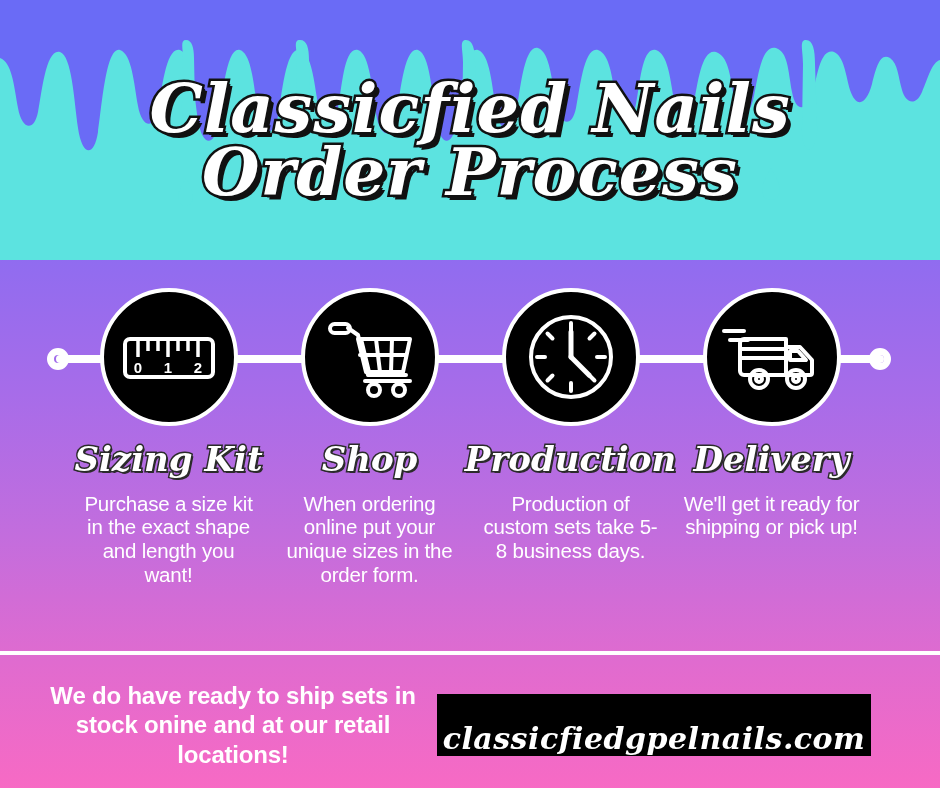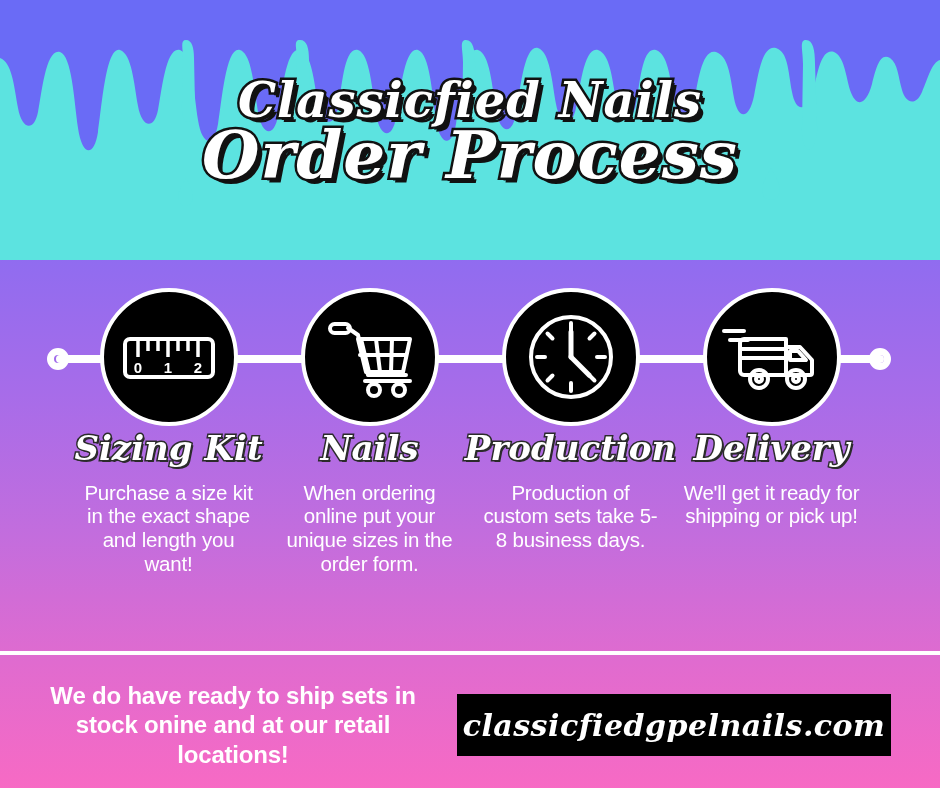--- a/index.html
+++ b/index.html
@@ -47,21 +47,21 @@
     font-style: italic;
     font-weight: bold;
     color: #ffffff;
     letter-spacing: 1px;
     -webkit-text-stroke: 5px #111111;
     paint-order: stroke fill;
     text-shadow:
        3px 3px 0 #111111,
        5px 5px 0 #111111;
   }
-  .title-line.l1 { font-size: 48px; }
+  .title-line.l1 { font-size: 67px; }
   .title-line.l2 { font-size: 66px; margin-top: 2px; text-align: center; }
 
   
   .track {
     position: absolute;
     top: 355px;
     left: 56px;
     width: 828px;
     height: 8px;
     background: #ffffff;
@@ -103,21 +103,21 @@
     border: 4px solid #ffffff;
     box-sizing: border-box;
     display: flex;
     align-items: center;
     justify-content: center;
     z-index: 3;
   }
   .badge svg { display: block; }
 
   .step-title {
-    margin-top: 5px;
+    margin-top: 16px;
     font-family: "DejaVu Serif", serif;
     font-style: italic;
     font-weight: bold;
     font-size: 34px;
     color: #ffffff;
     -webkit-text-stroke: 3px #2b2b2b;
     paint-order: stroke fill;
     text-shadow: 2px 2px 0 #2b2b2b;
     white-space: nowrap;
     line-height: 1.05;
@@ -158,24 +158,24 @@
     text-align: center;
     color: #ffffff;
     font-weight: bold;
     font-size: 24px;
     line-height: 1.22;
     letter-spacing: -0.2px;
   }
   .url-bar {
     width: 434px;
     height: 62px;
-    margin-left: 24px;
+    margin-left: 4px;
     background: #000000;
     display: flex;
-    align-items: center;
+    align-items: flex-end;
     justify-content: center;
   }
   .url-text {
     font-family: "DejaVu Serif", serif;
     font-style: italic;
     font-weight: bold;
     font-size: 30px;
     color: #ffffff;
     letter-spacing: 0.5px;
   }
@@ -263,21 +263,21 @@
             <line x1="37" y1="24" x2="45" y2="57"></line>
             <line x1="52" y1="24" x2="56" y2="57"></line>
             <line x1="68" y1="24" x2="67" y2="57"></line>
             <line x1="36" y1="40" x2="82" y2="40"></line>
             <line x1="41" y1="66" x2="86" y2="66"></line>
             <circle cx="50" cy="75" r="6"></circle>
             <circle cx="75" cy="75" r="6"></circle>
           </g>
         </svg>
       </div>
-      <div class="step-title">Nails</div>
+      <div class="step-title">Shop</div>
       <div class="step-desc">When ordering online put your unique sizes in the order form.</div>
     </div>
 
     <div class="step">
       <div class="badge">
         <svg width="104" height="104" viewBox="0 0 104 104">
           <circle cx="52" cy="52" r="40" fill="none" stroke="#fff" stroke-width="4"></circle>
           <g stroke="#fff" stroke-width="4" stroke-linecap="round">
             <line x1="52" y1="18" x2="52" y2="26"></line>
             <line x1="52" y1="78" x2="52" y2="86"></line>

